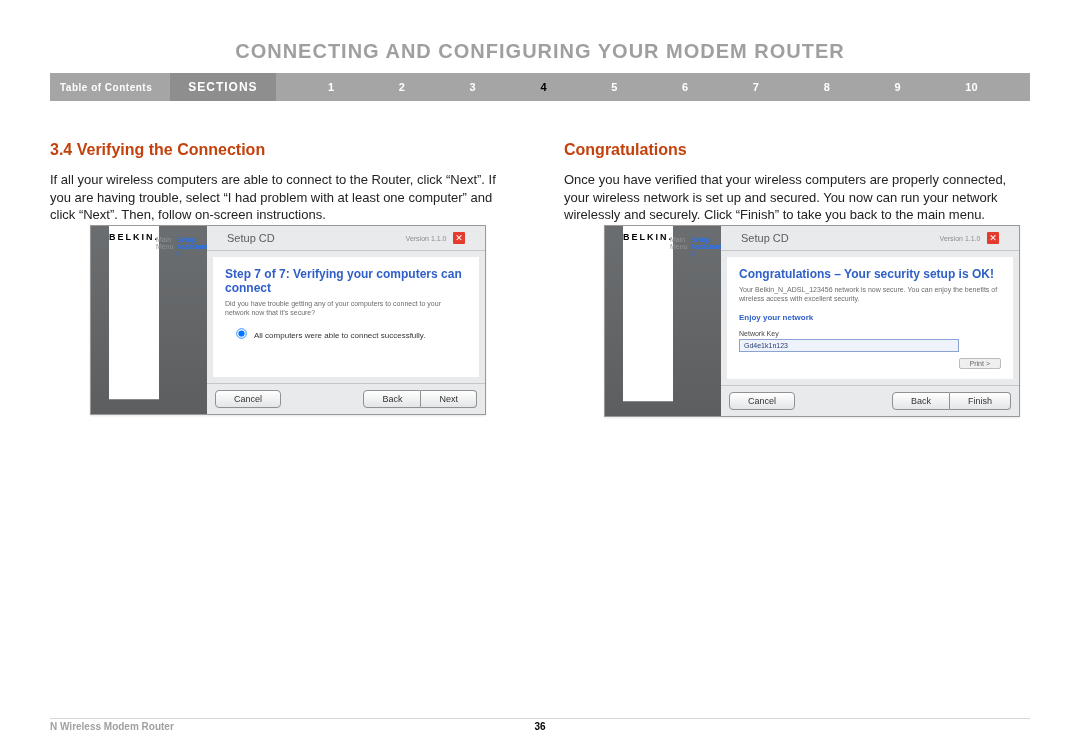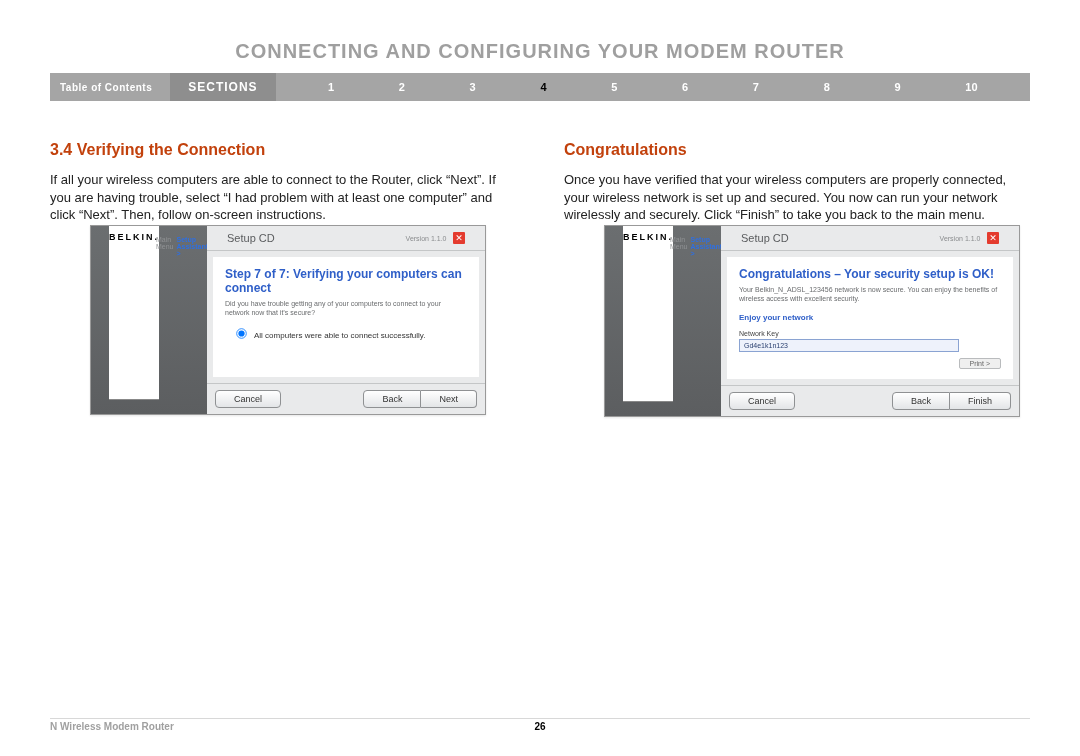--- a/index.html
+++ b/index.html
@@ -298,15 +298,15 @@
             </span>
           </div>
         </div>
       </div>
     </div>
   </div>
 </div>
 
 <div class="page-footer">
   <span>N Wireless Modem Router</span>
-  <span class="page-number">26</span>
+  <span class="page-number">36</span>
   <span></span>
 </div>
 
 </body></html>

